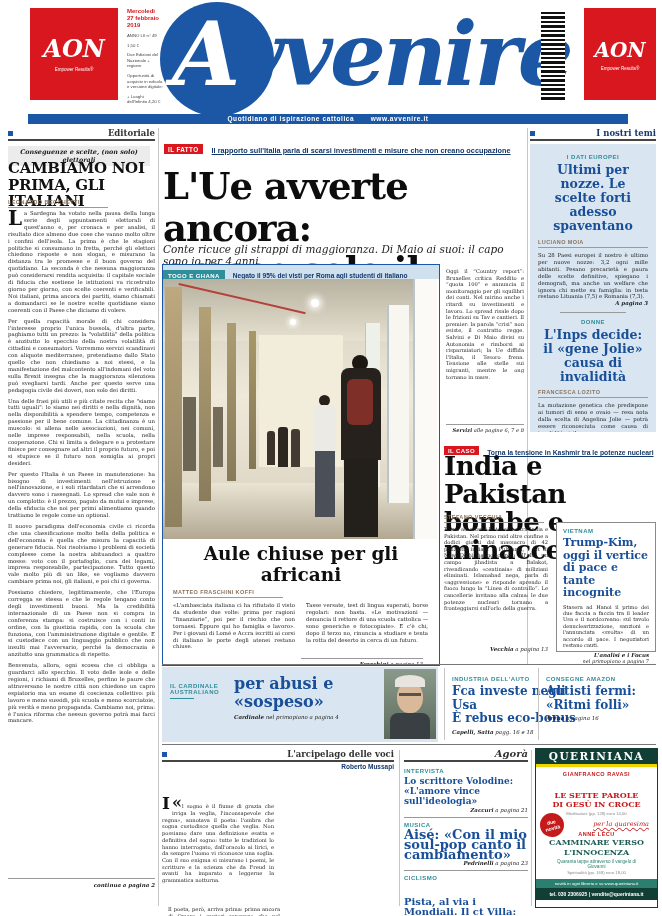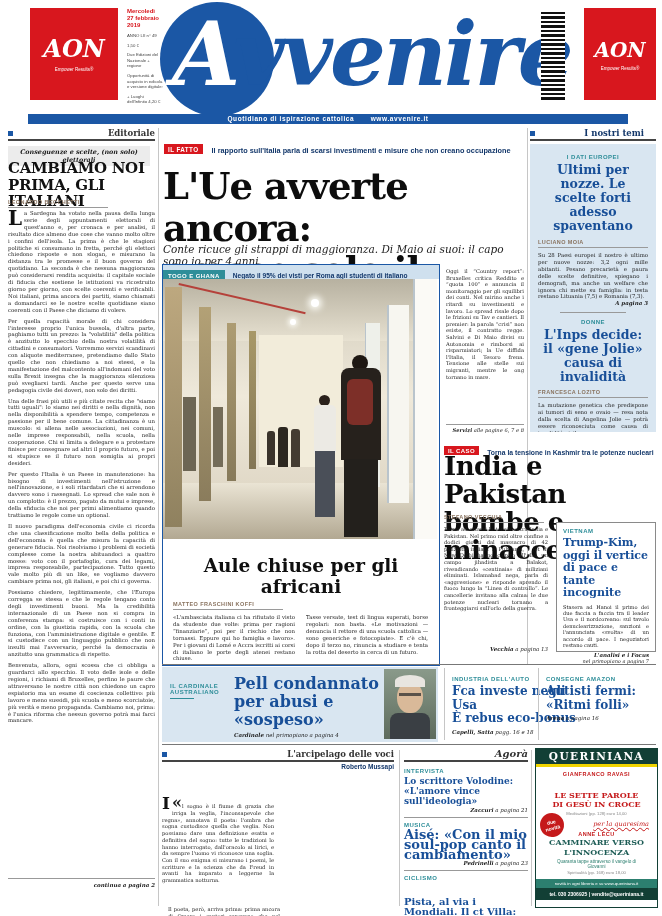--- a/index.html
+++ b/index.html
@@ -19,21 +19,21 @@
   .bluebar{background:#1b57a5;color:#fff;text-align:center;font:bold 6.5px/10px "Liberation Sans",sans-serif;letter-spacing:.6px;}
   .barcode{background:repeating-linear-gradient(to bottom,#111 0 2px,#fff 2px 4px,#111 4px 7px,#fff 7px 9px);}
   
   .rule{background:#999;height:1px;}
   .drule{background:#444;height:1.5px;}
   .vrule{background:#c6c6c6;width:1px;}
   .sq{width:5px;height:5px;background:#1b57a5;}
   .chip{display:inline-block;color:#fff;font:bold 6.3px "Liberation Sans",sans-serif;padding:2px 4px 1px 4px;letter-spacing:.4px;vertical-align:middle;}
   .chip.red{background:#d8171e;} .chip.teal{background:#2e8e99;}
   .lbl{color:#2e8e99;font:bold 6px "Liberation Sans",sans-serif;letter-spacing:.5px;}
-  .kick{color:#14386b;font:bold 7.3px "Liberation Sans",sans-serif;}
+  .kick{color:#14386b;font:bold 7.3px "Liberation Sans",sans-serif;text-decoration:underline;}
   .byl{font:bold 5.5px "Liberation Sans",sans-serif;color:#8a7460;letter-spacing:.4px;
        border-bottom:1px solid #9a9a9a;padding-bottom:2px;}
   .txt{font:5.4px/6.9px "DejaVu Serif",serif;text-align:justify;color:#1c1c1c;overflow:hidden;}
   .txt p{margin:0 0 4px 0;}
   .dc{float:left;font:bold 20px/17px "DejaVu Serif",serif;color:#111;margin:0 2px 0 0;}
   .credit{font:italic 5.5px "DejaVu Serif",serif;color:#222;text-align:right;}
   .credit b{font-style:italic;}
   .bluehead{color:#184f98;font-weight:bold;font-family:"DejaVu Serif",serif;}
   .secthead{font:bold 8.5px "DejaVu Serif",serif;color:#333;text-align:right;}
   
@@ -155,41 +155,41 @@
       </div>
 
       <div class="fig" style="left:176px;top:76px;width:44px;height:182px;">
         <div style="position:absolute;left:13px;top:0;width:16px;height:16px;border-radius:50%;background:#1d1712;"></div>
         <div style="position:absolute;left:2px;top:13px;width:40px;height:92px;border-radius:8px 8px 0 0;background:#26211c;"></div>
         <div style="position:absolute;left:8px;top:24px;width:26px;height:46px;border-radius:6px;background:#7d2f28;"></div>
         <div style="position:absolute;left:5px;top:104px;width:34px;height:78px;background:#23201c;"></div>
       </div>
     </div>
 
-    <div style="padding:16px 10px 0 10px;">
+    <div style="padding:4px 10px 0 10px;">
       <div style="text-align:center;font:bold 18.5px 'DejaVu Serif',serif;color:#0f0f0f;">Aule chiuse per gli africani</div>
       <div class="byl" style="width:110px;margin-top:4px;">MATTEO FRASCHINI KOFFI</div>
       <div style="margin-top:4px;">
         <div class="txt" style="display:inline-block;width:122px;height:56px;vertical-align:top;">«L'ambasciata italiana ci ha rifiutato il visto da studente due volte: prima per ragioni “finanziarie”, poi per il rischio che non tornassi. Eppure qui ho famiglia e lavoro». Per i giovani di Lomé e Accra iscritti ai corsi di italiano le porte degli atenei restano chiuse.</div>
         <div class="txt" style="display:inline-block;width:122px;height:56px;vertical-align:top;margin-left:6px;">Tasse versate, test di lingua superati, borse regolari: non basta. «Le motivazioni — denuncia il rettore di una scuola cattolica — sono generiche e fotocopiate». E c'è chi, dopo il terzo no, rinuncia a studiare e tenta la rotta del deserto in cerca di un futuro.</div>
       </div>
       <div class="credit" style="width:122px;margin-left:128px;border-top:1px solid #999;padding-top:2px;"><b>Fraschini</b><span> a pagina 13</span></div>
     </div>
   </div>
 
   <div class="abs txt" style="left:446px;top:268px;width:78px;height:152px;font-size:5.2px;line-height:6.6px;">Oggi il “Country report”: Bruxelles critica Reddito e “quota 100” e annuncia il monitoraggio per gli squilibri dei conti. Nel mirino anche i ritardi su investimenti e lavoro. Lo spread risale dopo le frizioni su Tav e cantieri. Il premier: la parola “crisi” non esiste, il contratto regge. Salvini e Di Maio divisi su Autonomia e rimborsi ai risparmiatori; la Ue diffida l'Italia, il Tesoro frena. Tensione alle stelle sui migranti, mentre le ong tornano in mare.</div>
   <div class="abs rule" style="left:446px;top:424px;width:78px;"></div>
   <div class="abs credit" style="left:446px;top:427px;width:78px;font-size:5.2px;">
     <b>Servizi</b> <span>alle pagine 6, 7 e 8</span>
   </div>
 
   <div class="abs vrule" style="left:527px;top:128px;height:536px;"></div>
 
   <div class="abs sq" style="left:530px;top:131px;"></div>
-  <div class="abs secthead" style="left:530px;top:128px;width:114px;color:#14386b;">I nostri temi</div>
+  <div class="abs secthead" style="left:530px;top:128px;width:126px;color:#14386b;">I nostri temi</div>
   <div class="abs drule" style="left:530px;top:139px;width:126px;"></div>
 
   <div class="abs" style="left:530px;top:144px;width:126px;height:288px;background:#d9e6f1;overflow:hidden;padding:0;">
 
     <div style="padding:10px 8px 0 8px;text-align:center;">
       <div class="lbl">I DATI EUROPEI</div>
       <div class="bluehead" style="font-size:12.5px;line-height:14px;margin-top:3px;">Ultimi per nozze. Le scelte forti adesso spaventano</div>
       <div class="byl" style="text-align:left;margin-top:6px;">LUCIANO MOIA</div>
       <div class="txt" style="margin-top:4px;height:48px;">Su 28 Paesi europei il nostro è ultimo per nuove nozze: 3,2 ogni mille abitanti. Pesano precarietà e paura delle scelte definitive, spiegano i demografi, ma anche un welfare che ignora chi mette su famiglia: in testa restano Lituania (7,5) e Romania (7,3).</div>
       <div class="credit" style="font-weight:bold;">A pagina 3</div>
@@ -230,21 +230,20 @@
   <div class="abs rule" style="left:162px;top:664px;width:494px;background:#777;"></div>
   <div class="abs rule" style="left:162px;top:744px;width:494px;background:#777;"></div>
 
   <div class="abs" style="left:162px;top:667px;width:276px;height:75px;background:#d9e6f1;">
     <div style="position:absolute;left:8px;top:16px;width:58px;">
       <div class="lbl">IL CARDINALE</div>
       <div class="lbl">AUSTRALIANO</div>
       <div class="rule" style="width:24px;margin-top:3px;background:#2e8e99;"></div>
     </div>
     <div style="position:absolute;left:72px;top:8px;width:145px;">
-      <div class="bluehead" style="font-size:16px;line-height:18px;">Pell condannato</div>
       <div class="bluehead" style="font-size:16px;line-height:18px;">per abusi e «sospeso»</div>
       <div class="credit" style="text-align:left;margin-top:3px;"><b>Cardinale</b><span> nel primopiano a pagina 4</span></div>
     </div>
 
     <div style="position:absolute;right:2px;top:2px;width:52px;height:70px;background:linear-gradient(#8a9a8a,#5d6b5d);overflow:hidden;">
       <div style="position:absolute;left:13px;top:12px;width:26px;height:32px;border-radius:50% 50% 45% 45%;background:#d9b999;"></div>
       <div style="position:absolute;left:11px;top:6px;width:30px;height:12px;border-radius:50% 50% 0 0;background:#e8e5e0;"></div>
       <div style="position:absolute;left:15px;top:24px;width:22px;height:3px;background:#5a524a;"></div>
       <div style="position:absolute;left:6px;top:44px;width:40px;height:26px;border-radius:8px 8px 0 0;background:#3a3f44;"></div>
     </div>

